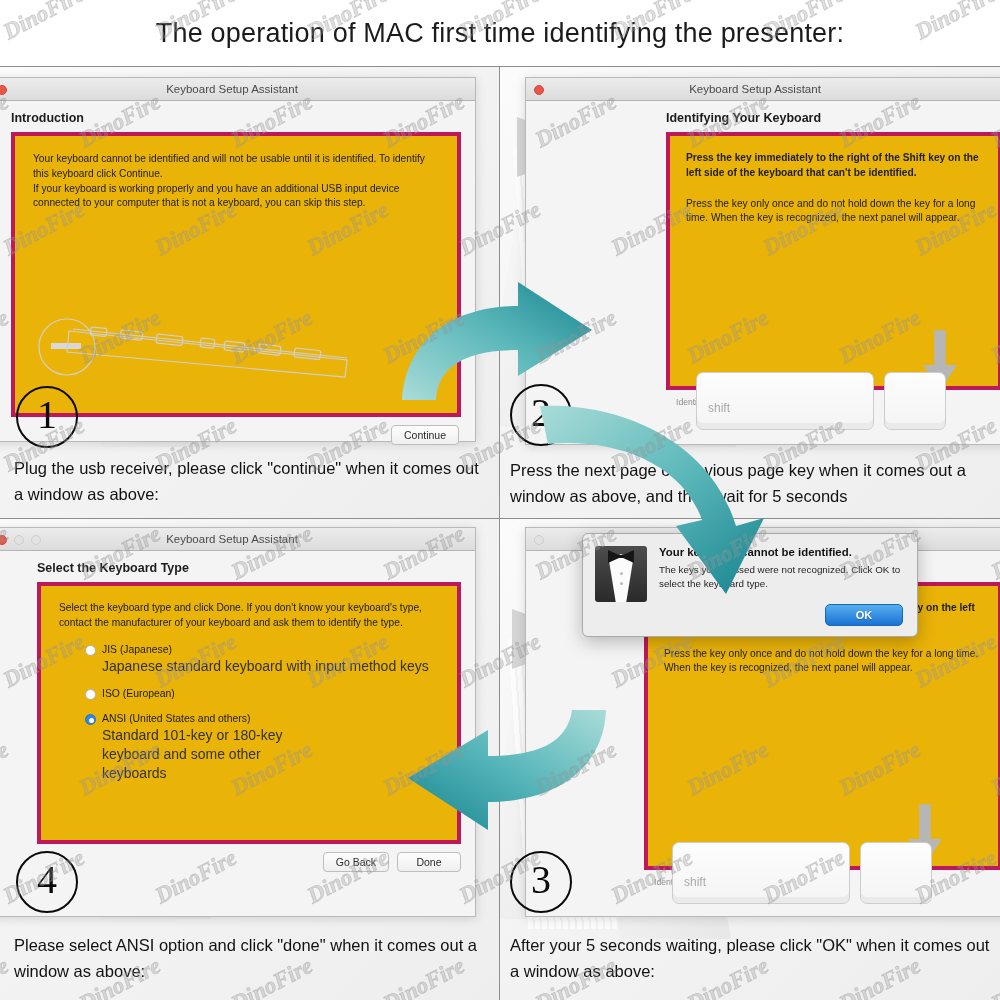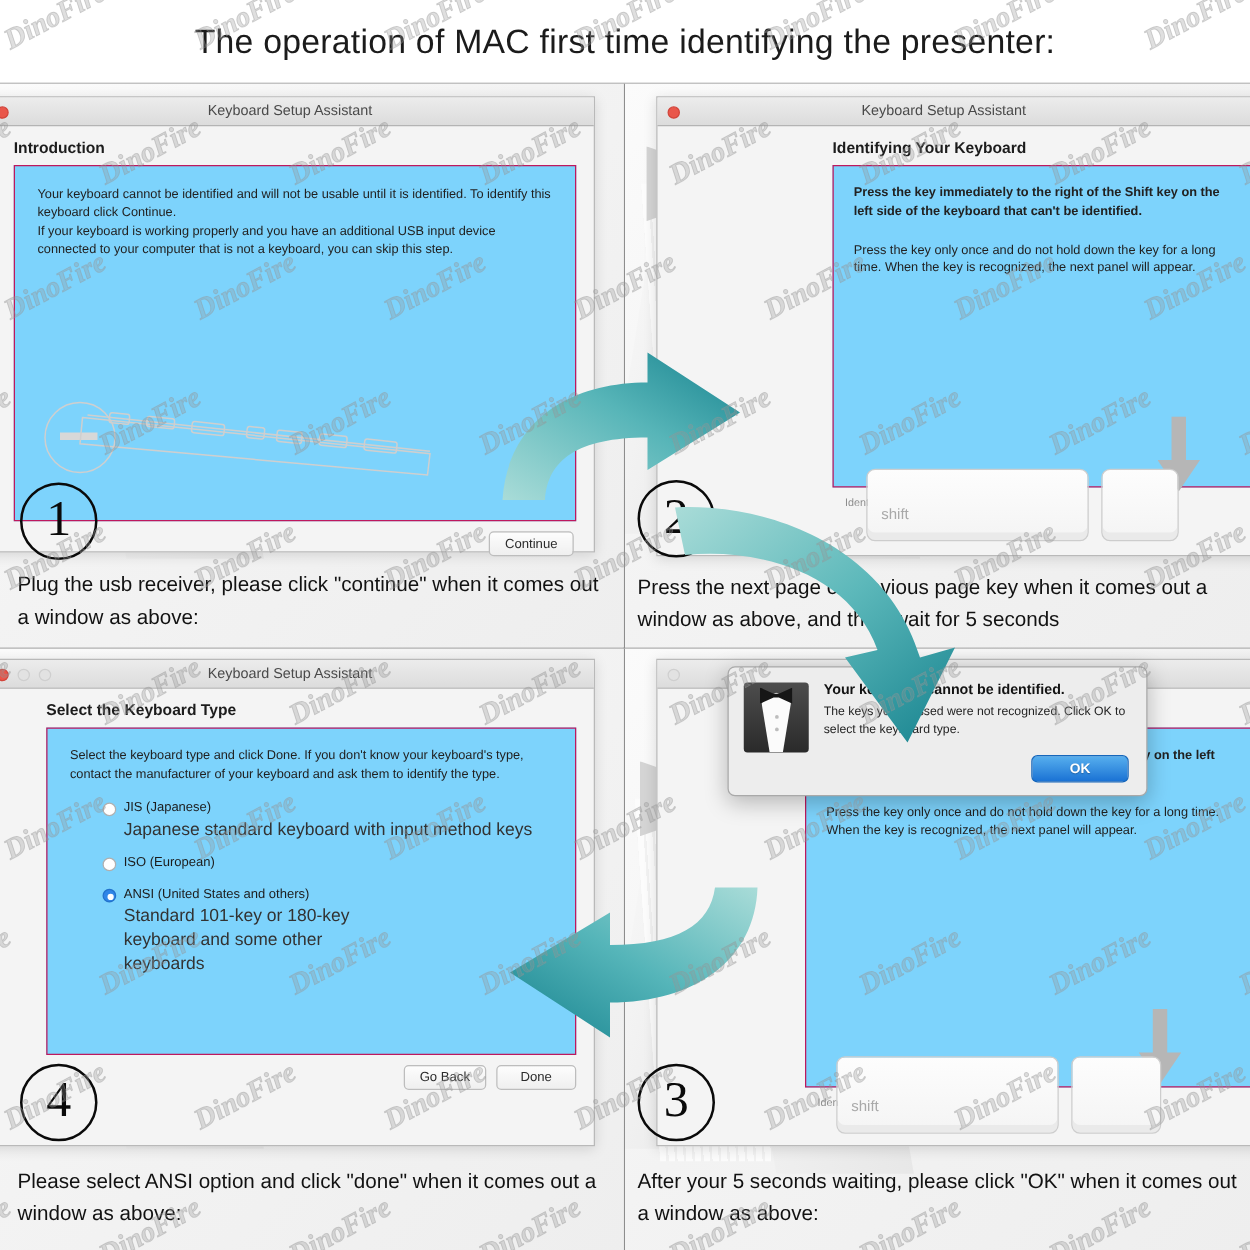--- a/index.html
+++ b/index.html
@@ -97,22 +97,22 @@
   .titletext{
     width:100%; text-align:center; font-size:11.5px; color:#4a4a4a;
   }
   .winbody{ position:relative; padding:0; }
   .sectionhead{
     font-size:12.5px; font-weight:bold; color:#1c1c1c;
     padding:10px 0 7px 22px;
   }
   .panelbox{
     margin:0 14px 0 22px;
-    border:1px solid #be185d;
-    background:#7dd3fc;
+    border:4px solid #be185d;
+    background:#eab308;
     position:relative;
   }
   .ptext{ font-size:10.2px; color:#212121; line-height:1.45; }
   .ptext.bold{ font-weight:bold; }
   .btnrow{
     display:flex; justify-content:flex-end; gap:8px;
     padding:8px 16px 8px 0;
   }
   .macbtn{
     min-width:64px; text-align:center;

